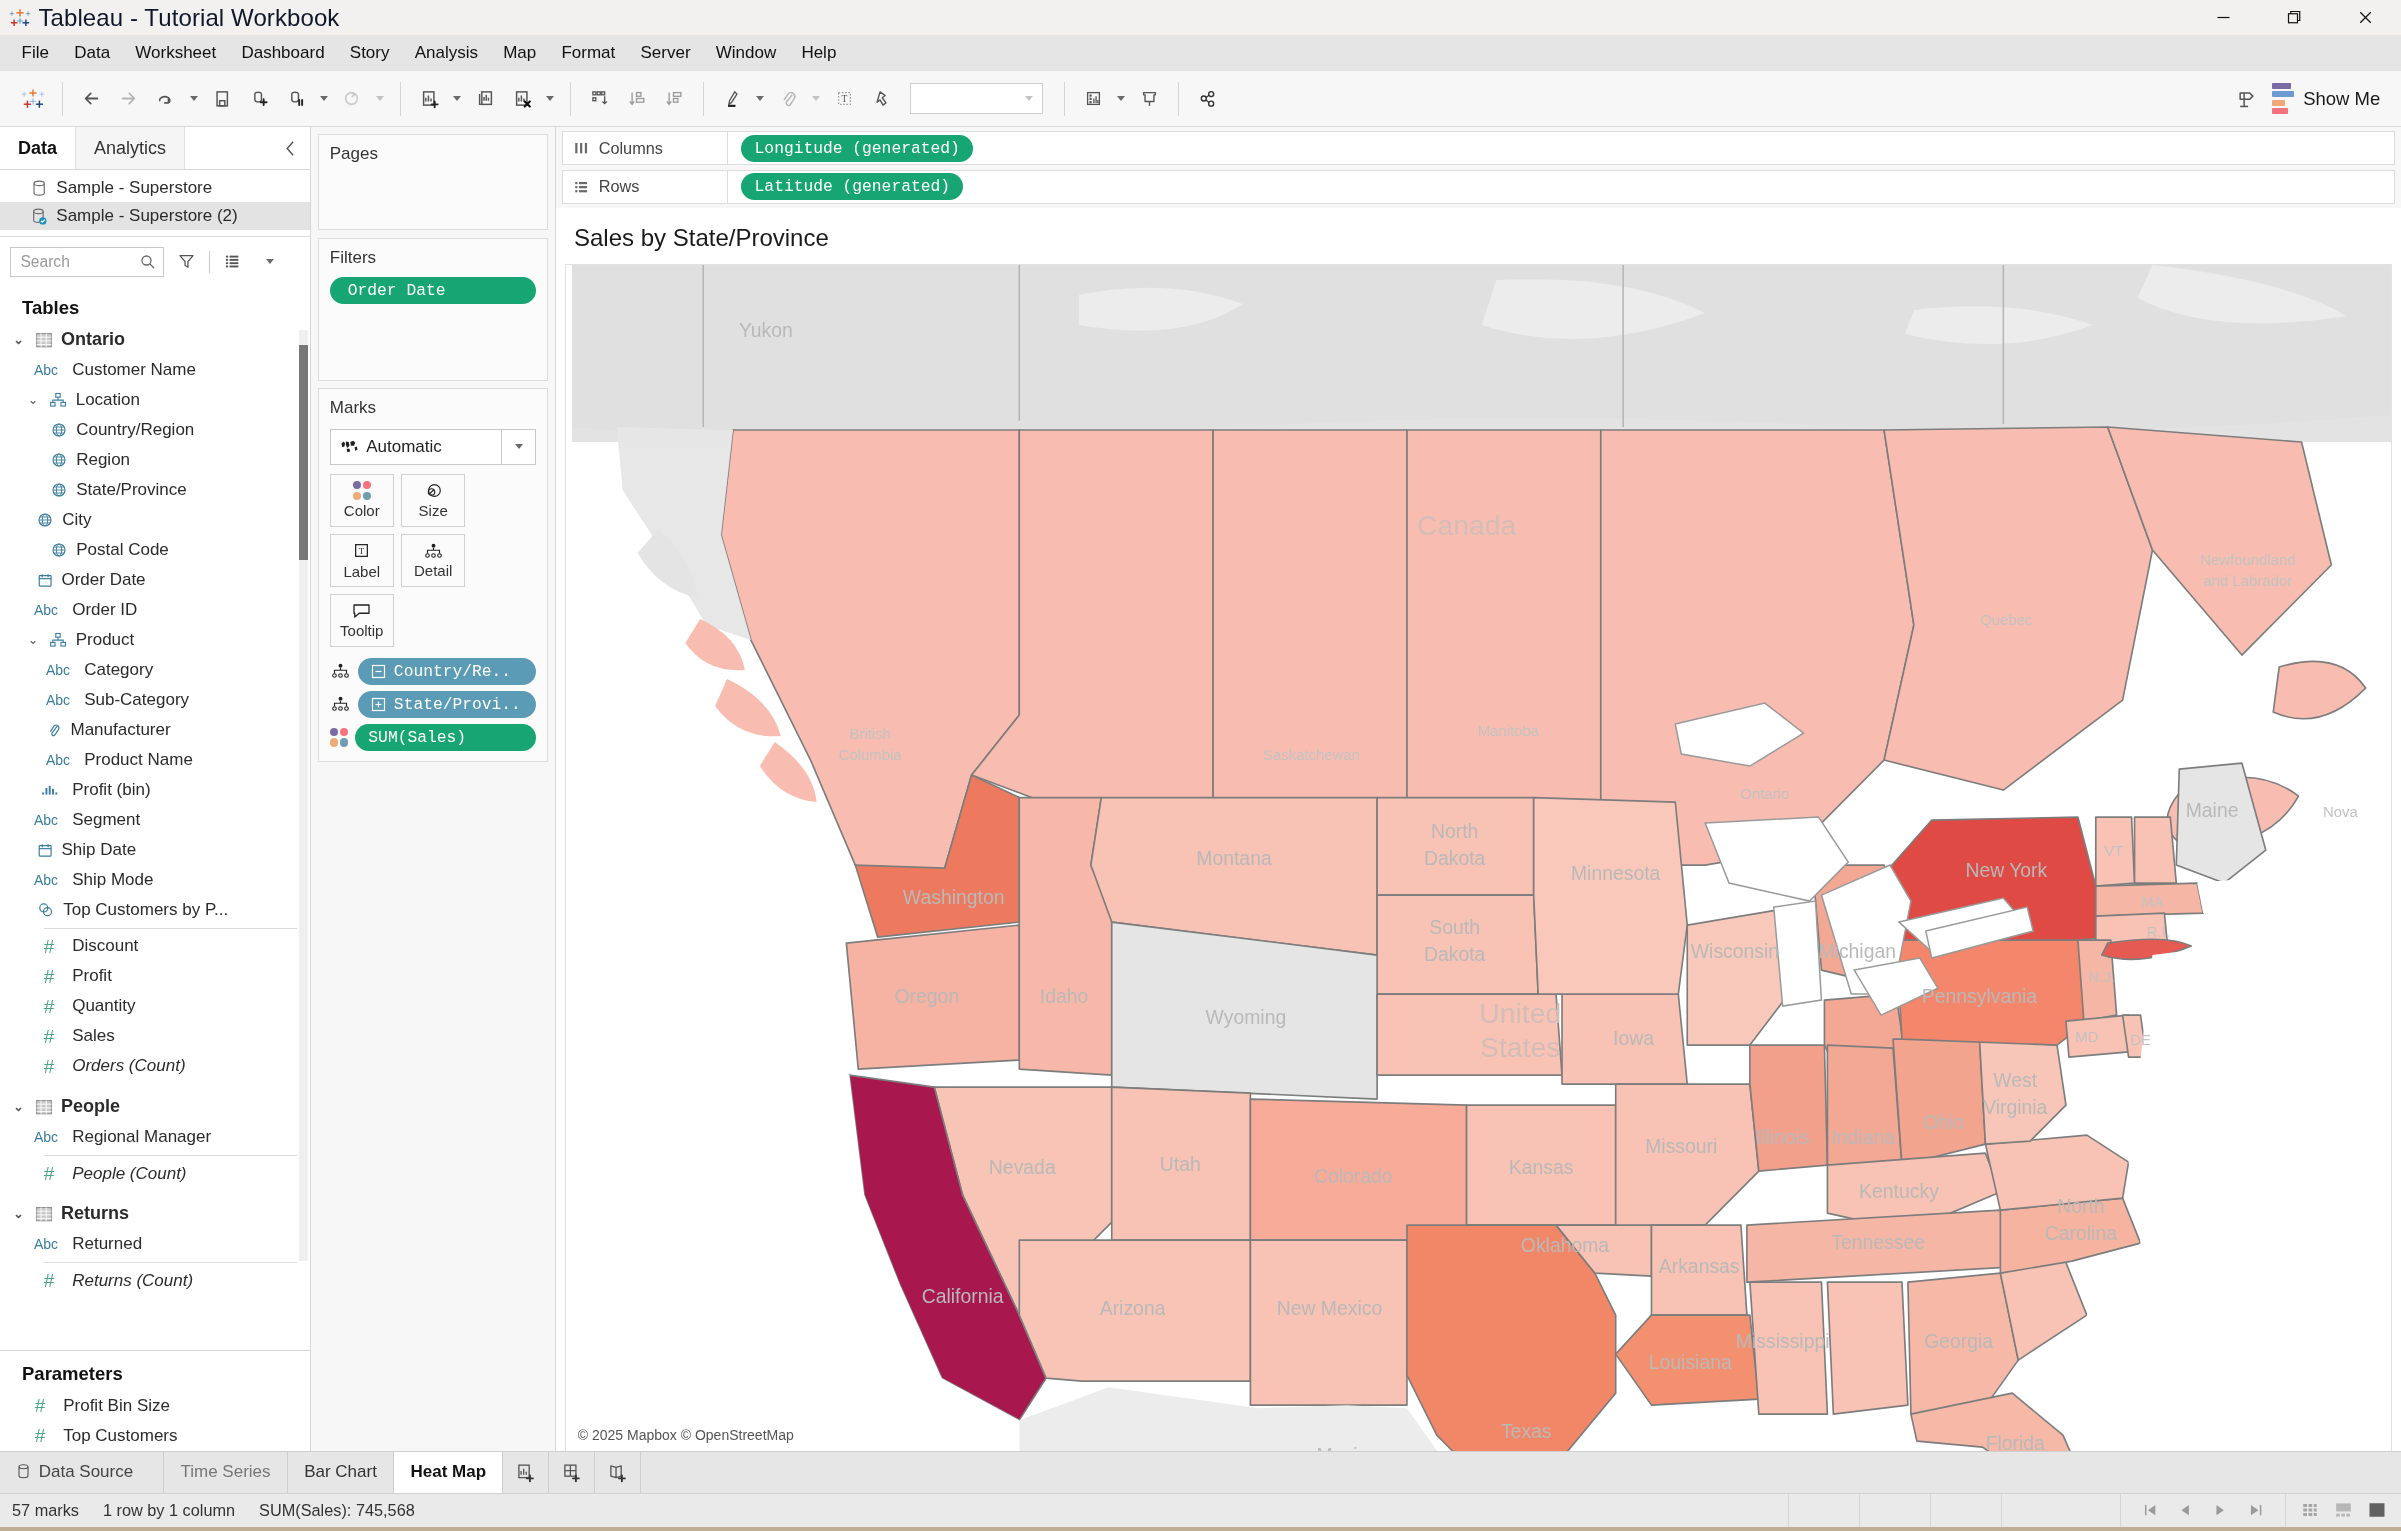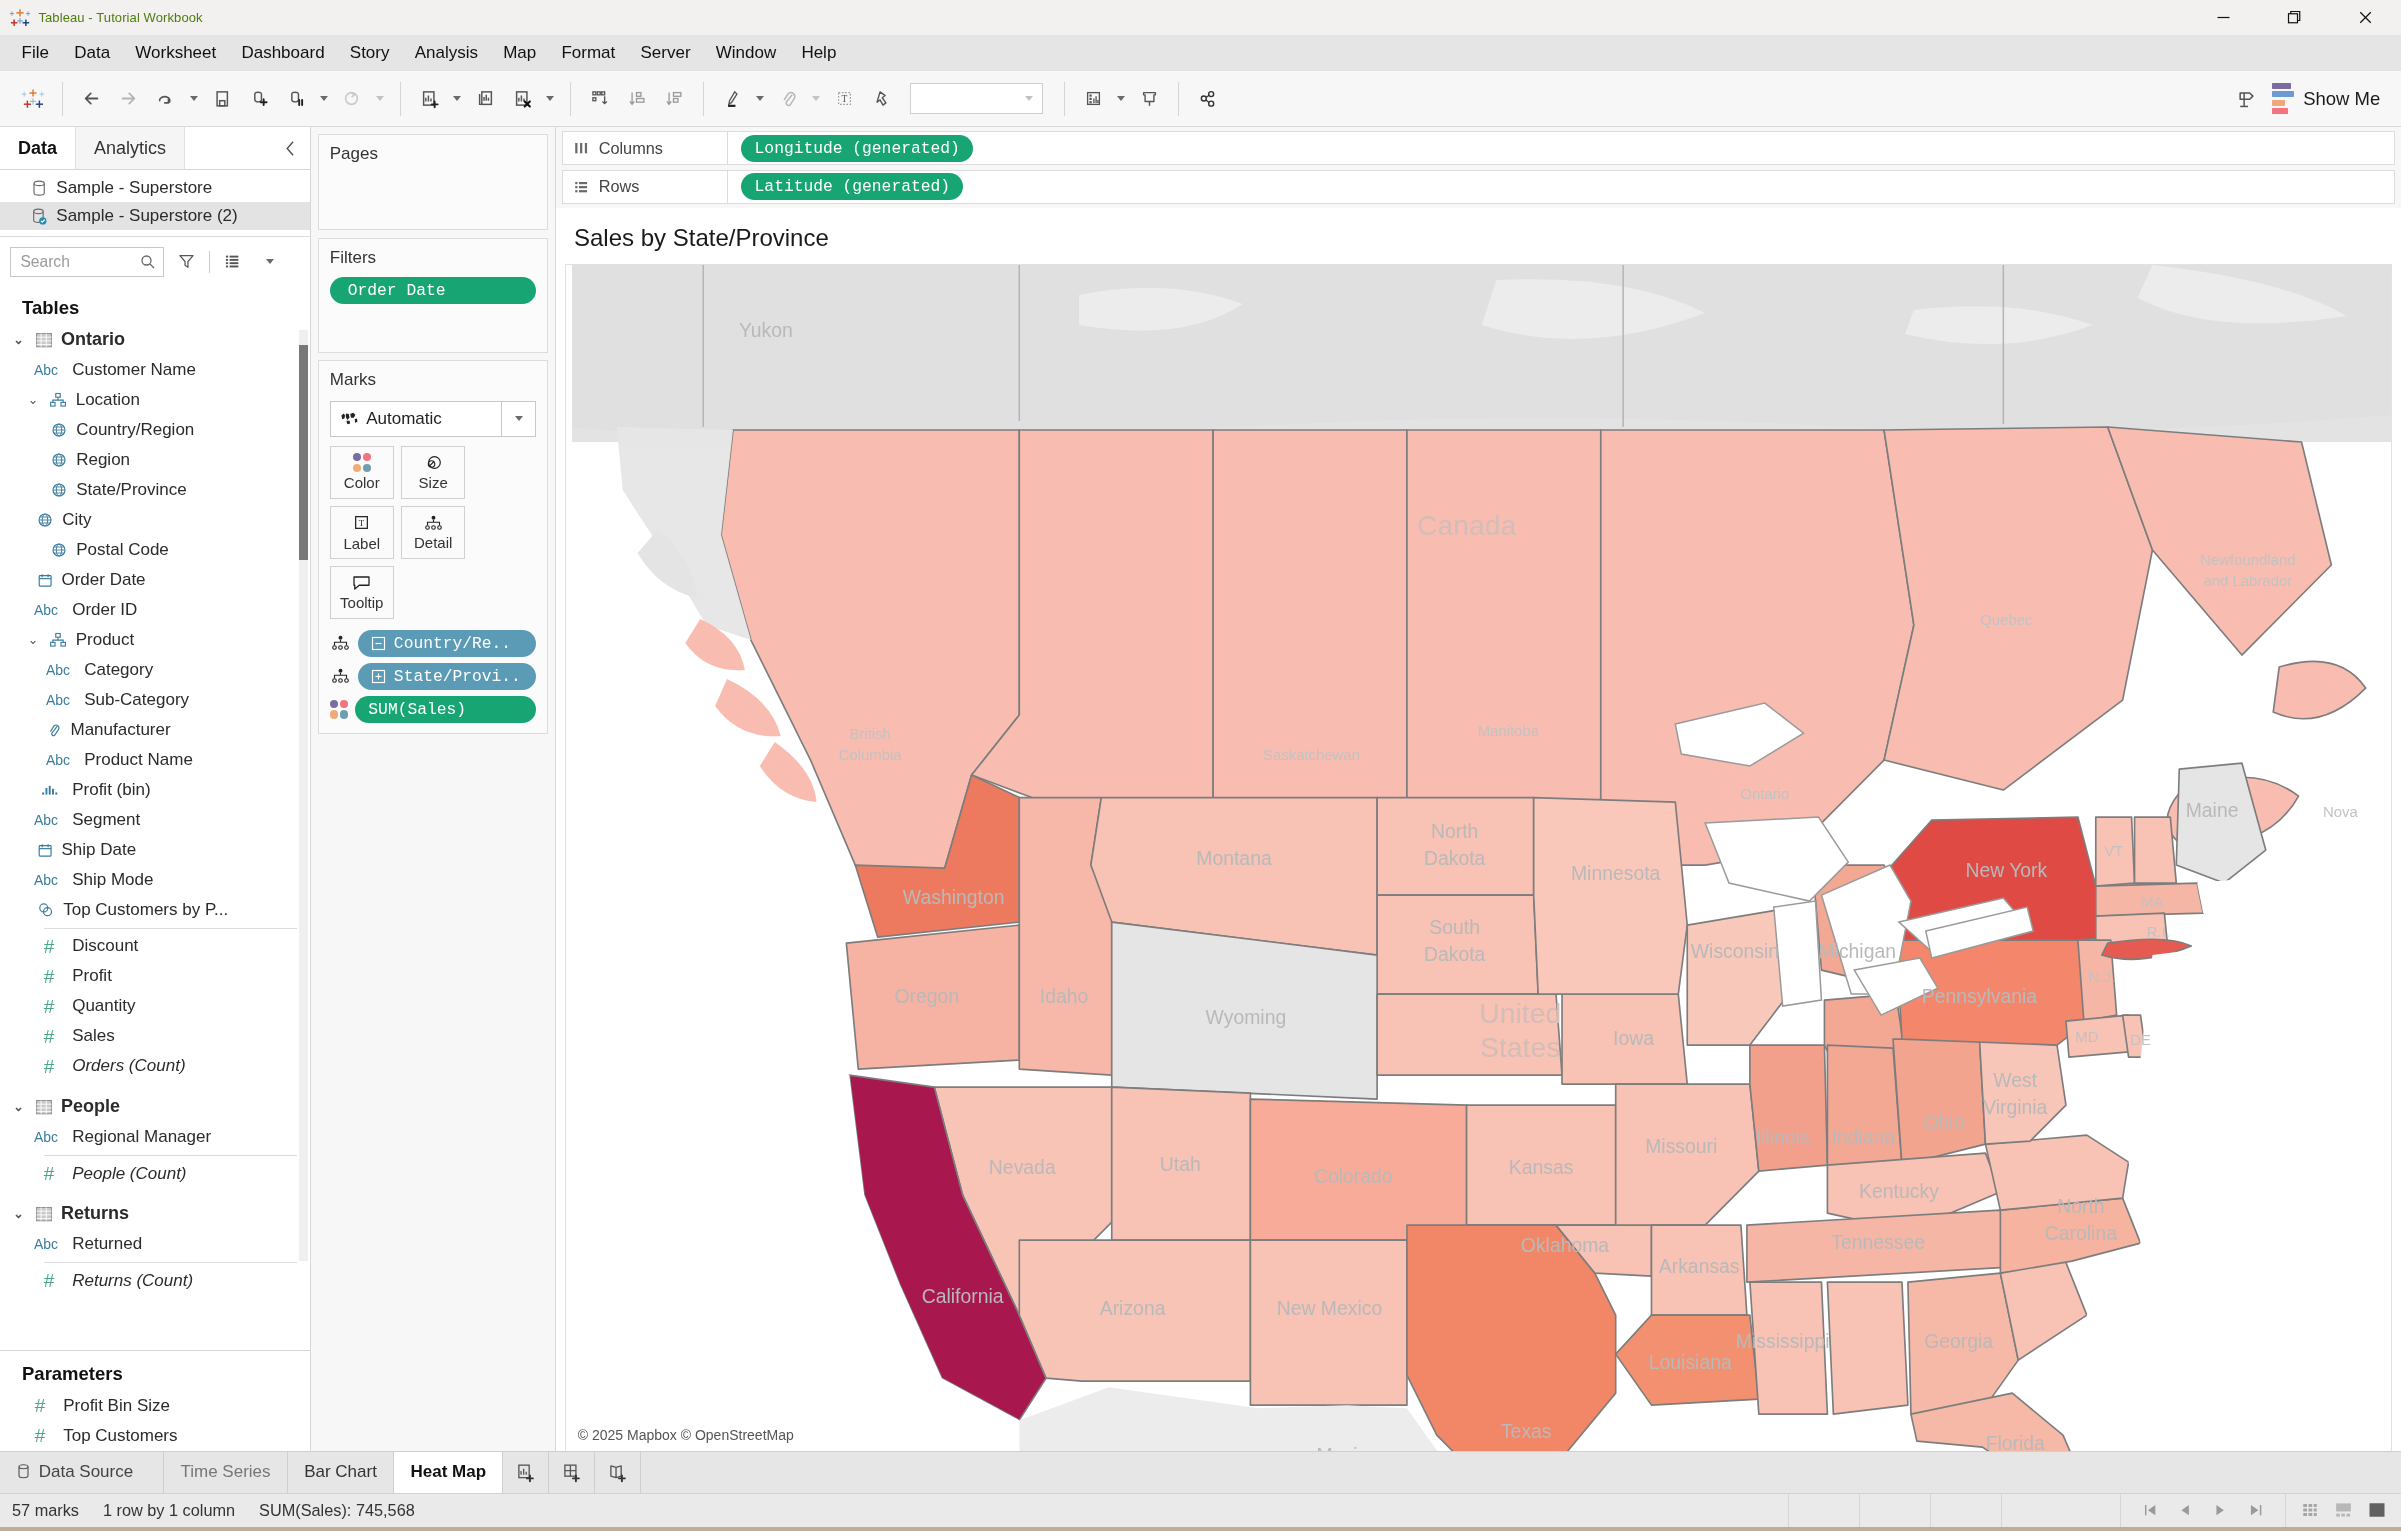--- a/index.html
+++ b/index.html
@@ -11,21 +11,21 @@
   }
   .app { width:2401px; height:1531px; display:flex; flex-direction:column; }
 
   
   .titlebar {
     height:36px; background:#f2f1ef; display:flex; align-items:center;
     flex:0 0 36px; border-bottom:0.7px solid #e6e4e1;
   }
   .tb-logo { width:25px; height:25px; margin-left:7.4px; margin-right:6px;
     display:flex; align-items:center; justify-content:center; }
-  .tb-title { font-size:13px; color:#4d7c0f; letter-spacing:0.1px; }
+  .tb-title { font-size:24px; color:#0f172a; letter-spacing:0.1px; }
   .tb-spacer { flex:1; }
   .win-btn { width:71px; height:36px; display:flex; align-items:center;
     justify-content:center; }
   .win-btn svg { display:block; }
 
   
   .menubar { height:35px; background:#e5e5e5; display:flex; align-items:center;
     flex:0 0 35px; padding-left:9px; border-bottom:0.7px solid #e3e3e3; }
   .menu-item { font-size:17px; color:#111; padding:3.7px 12.6px; cursor:default; }
 
@@ -82,21 +82,21 @@
   .divider-line { height:0.7px; background:#dcdcdc; margin:3px 13.3px 3px 44px;}
   .chev { width:16.3px; display:inline-flex; justify-content:center; color:#555; font-size:12.6px;}
   .params { border-top:0.7px solid #d4d4d4; padding-top:4.4px; }
 
   
   .cards { width:245px; flex:0 0 245px; background:#f7f7f7; padding:7.4px;
       border-right:0.7px solid #d7d7d7; display:flex; flex-direction:column; gap:7.4px; min-height:0;}
   .card { border:0.7px solid #dcdcdc; background:#fbfbfb; }
   .card-title { font-size:17px; color:#333; padding:9px 0 3px 10.4px; }
   .card.pages { height:96px; }
-  .card.filters { height:115px; }
+  .card.filters { height:143px; }
   .card.marks { flex:0 0 auto; padding-bottom:10.4px;}
   .pill { display:inline-flex; align-items:center; border-radius:16.3px; color:#fff;
       font-size:16.3px; height:27px; padding:0 13.3px; white-space:nowrap;font-family:Liberation Mono, monospace;}
   .pill.green { background:#17a673; }
   .pill.blue  { background:#5b9bb5; }
   .marks-type { margin:7.4px 10.4px 0 10.4px; height:36px; border:0.7px solid #c8c8c8;
       background:#fff; display:flex; align-items:center;gap:44px; }
   .marks-type .lbl { flex:1; display:flex; align-items:center; gap:7.4px; padding-left:9px; font-size:17px; color:#222;}
   .marks-type .dd { width:34px; height:100%; border-left:0.7px solid #c8c8c8; display:flex;
       align-items:center; justify-content:center; }

